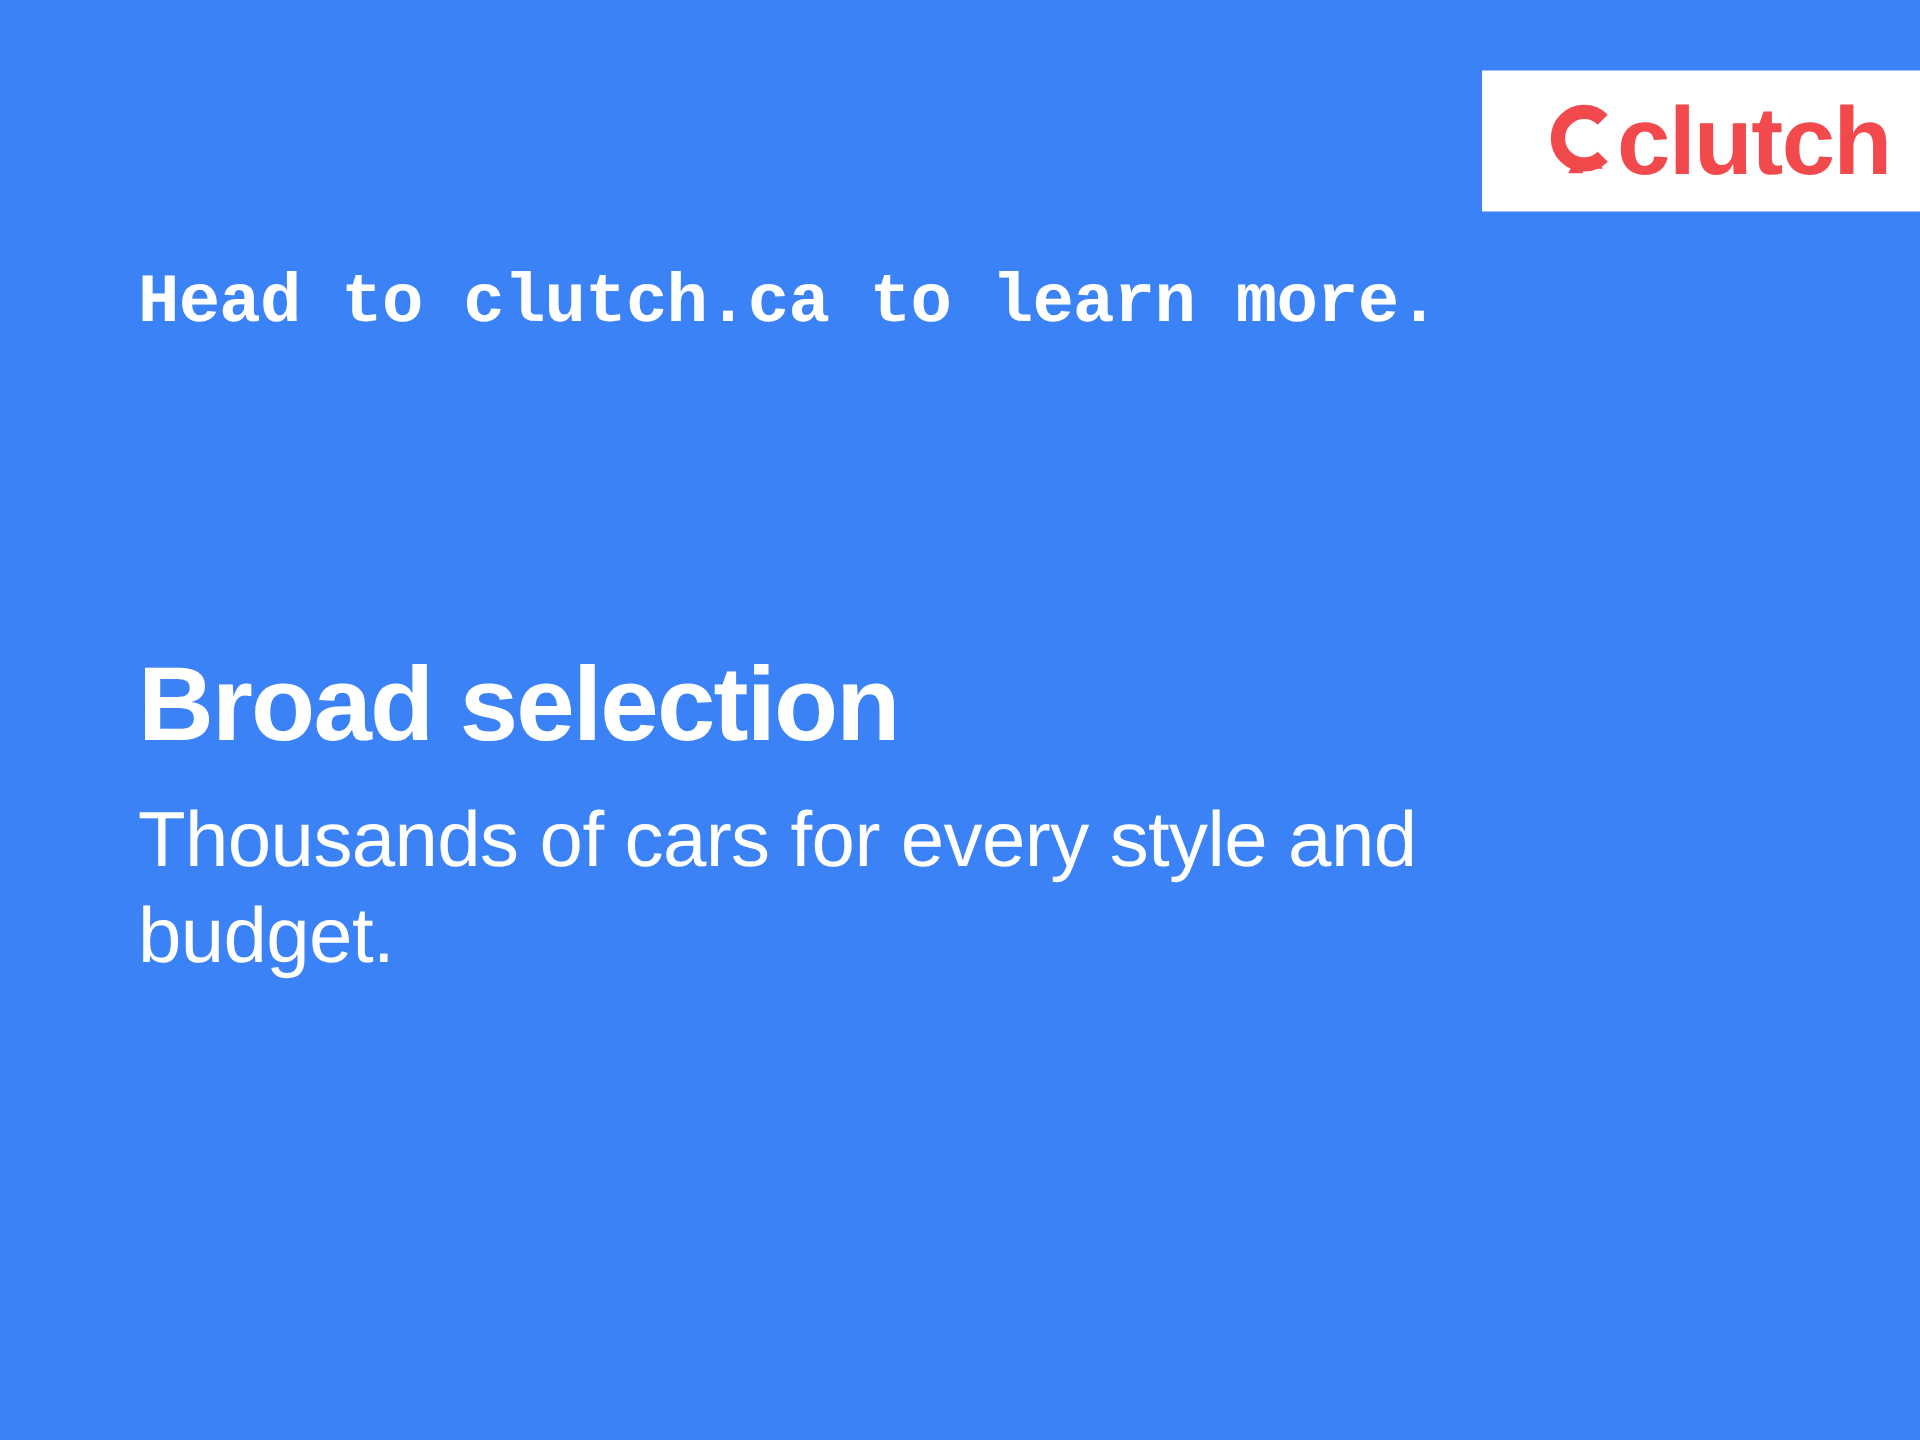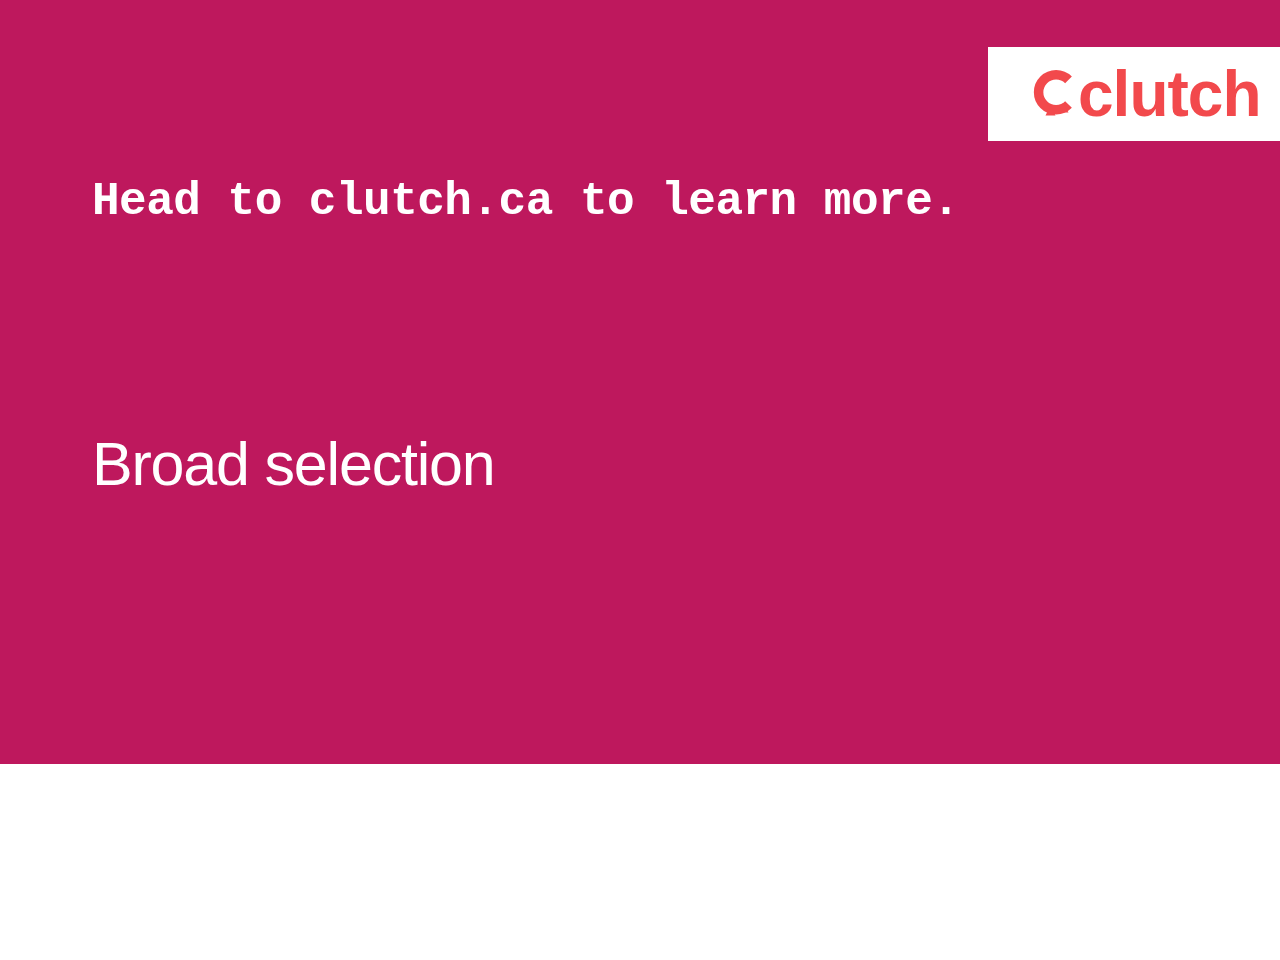--- a/index.html
+++ b/index.html
@@ -12,22 +12,22 @@
     width: 1280px;
     height: 960px;
     overflow: hidden;
     font-family: "Liberation Sans", sans-serif;
     -webkit-font-smoothing: antialiased;
   }
 
   .slide {
     position: relative;
     width: 1280px;
-    height: 764px;
-    background: #be185d;
+    height: 960px;
+    background: #3b82f6;
     overflow: hidden;
   }
 
   
   .brand-plate {
     position: absolute;
     left: 988px;
     top: 47px;
     width: 300px;          
     height: 94px;
@@ -77,22 +77,22 @@
 
   
   .copy-block {
     position: absolute;
     left: 92px;
     top: 434px;
     width: 980px;
   }
 
   .headline {
-    font-size: 61px;
-    font-weight: 400;
+    font-size: 70px;
+    font-weight: 700;
     line-height: 1.0;
     letter-spacing: -1.2px;
     color: #FFFFFF;
     margin: 0;
     white-space: nowrap;
   }
 
   .subhead {
     font-size: 52px;
     font-weight: 400;
@@ -118,15 +118,16 @@
         <path d="M33.0 35.0 L38.5 44.5 L28.0 44.5 Z" fill="#F2494C"></path>
       </svg>
       <span class="brand-wordmark">clutch</span>
     </div>
   </div>
 
   <div class="eyebrow">Head to clutch.ca to learn more.</div>
 
   <div class="copy-block">
     <h1 class="headline">Broad selection</h1>
+    <p class="subhead">Thousands of cars for every style and budget.</p>
   </div>
 
 </div>
 
 </body></html>

